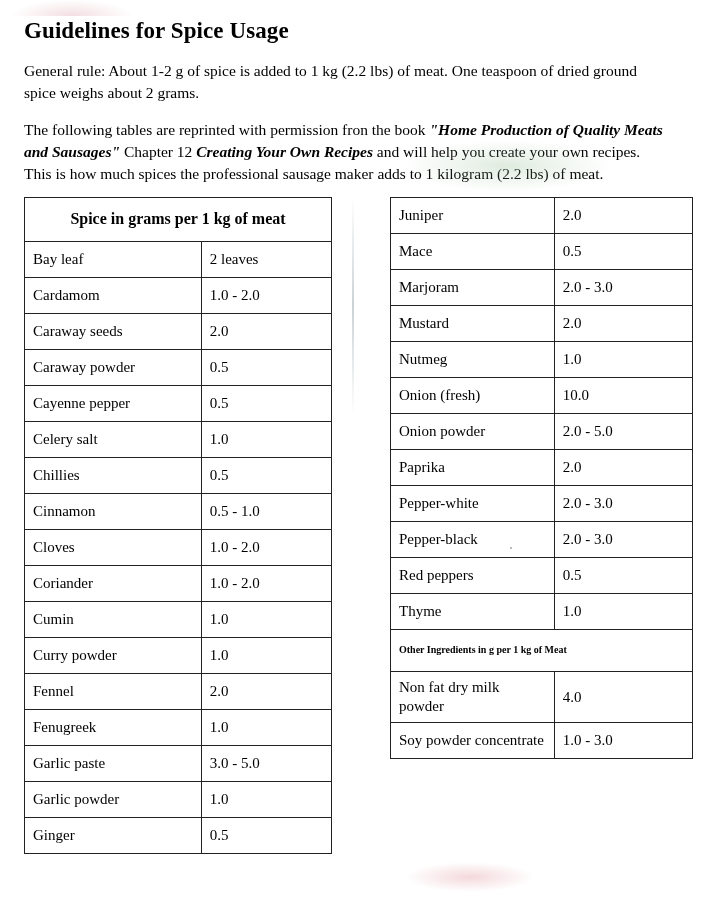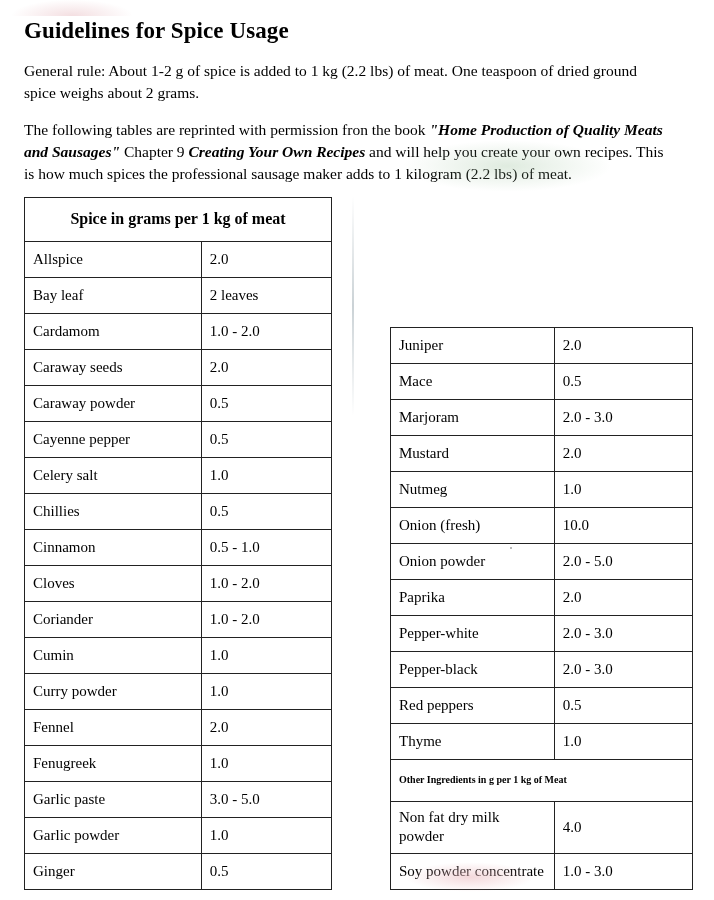--- a/index.html
+++ b/index.html
@@ -40,21 +40,21 @@
     line-height: 1.42;
     margin: 0 0 12px 0;
     max-width: 645px;
   }
   .bi {
     font-weight: bold;
     font-style: italic;
   }
   .tables {
     display: flex;
-    align-items: flex-end;
+    align-items: flex-start;
     gap: 58px;
     margin-top: 4px;
   }
   table {
     border-collapse: collapse;
     font-size: 15px;
   }
   table.spice-left {
     width: 308px;
   }
@@ -138,35 +138,31 @@
 </style>
 </head>
 <body>
 
 <div class="page">
 
   <h1 class="title">Guidelines for Spice Usage</h1>
 
   <p class="intro">General rule: About 1-2 g of spice is added to 1 kg (2.2 lbs) of meat. One teaspoon of dried ground spice weighs about 2 grams.</p>
 
-  <p class="intro2"><span>The following tables are reprinted with permission fron the book </span><span class="bi">"Home Production of Quality Meats and Sausages"</span><span> Chapter 9 </span><span class="bi">Creating Your Own Recipes</span><span> and will help you create your own recipes. This is how much spices the professional sausage maker adds to 1 kilogram (2.2 lbs) of meat.</span></p>
+  <p class="intro2"><span>The following tables are reprinted with permission fron the book </span><span class="bi">"Home Production of Quality Meats and Sausages"</span><span> Chapter 12 </span><span class="bi">Creating Your Own Recipes</span><span> and will help you create your own recipes. This is how much spices the professional sausage maker adds to 1 kilogram (2.2 lbs) of meat.</span></p>
 
   <div class="tables">
 
     <table class="spice-left">
       <thead>
         <tr>
           <th class="header-cell" colspan="2">Spice in grams per 1 kg of meat</th>
         </tr>
       </thead>
       <tbody>
-        <tr>
-            <td class="name">Allspice</td>
-            <td class="val">2.0</td>
-          </tr>
         <tr>
             <td class="name">Bay leaf</td>
             <td class="val">2 leaves</td>
           </tr>
         <tr>
             <td class="name">Cardamom</td>
             <td class="val">1.0 - 2.0</td>
           </tr>
         <tr>
             <td class="name">Caraway seeds</td>

